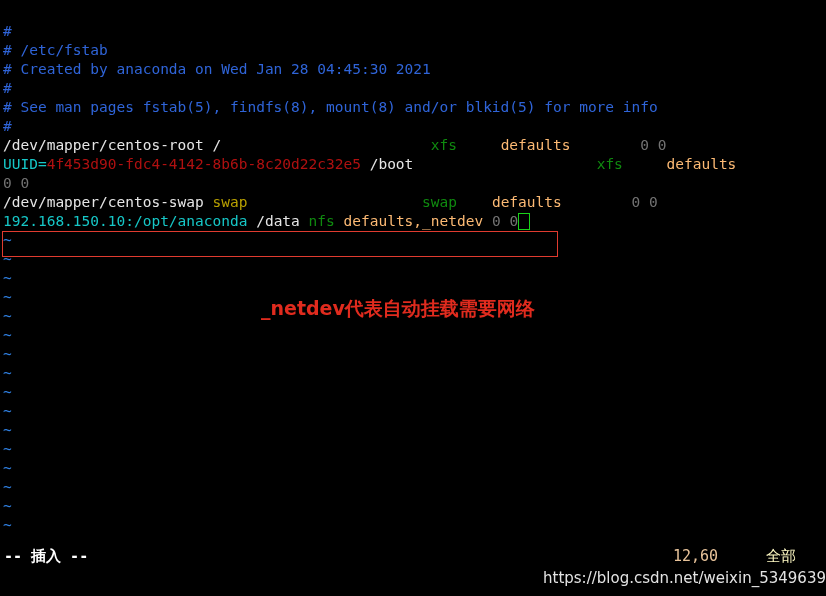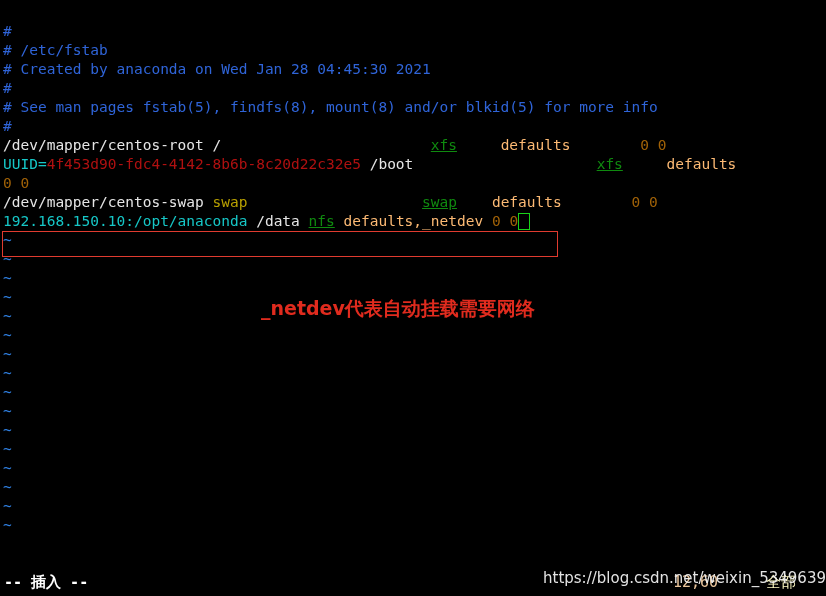--- a/index.html
+++ b/index.html
@@ -29,23 +29,23 @@
     white-space:pre;
     font-family:"DejaVu Sans Mono", "Liberation Mono", monospace;
     letter-spacing:0px;
   }
 
   
   .cmt      { color:#2f64d8; }
   .path     { color:#e6e6e6; }
   .uuidkey  { color:#16c7c7; }
   .uuidval  { color:#b01010; }
-  .fstype   { color:#0f8a0f;text-decoration:underline; }
+  .fstype   { color:#0f8a0f; }
   .opts     { color:#fdba74; }
-  .dump     { color:#a16207; }
+  .dump     { color:#737373; }
   .mountpt  { color:#b8a000; }
   .ipaddr   { color:#16c7c7; }
   .tilde    { color:#2f7fe0; }
 
   .cursor {
     display:inline-block;
     width:12px; height:17px;
     border:1.6px solid #19d219;
     vertical-align:-4px;
     background:transparent;
@@ -66,21 +66,21 @@
     color:#e02b1e;
     font-family:"DejaVu Sans", "Liberation Sans", sans-serif;
     font-size:19px;
     font-weight:bold;
     white-space:nowrap;
   }
 
   
   #statusbar {
     position:absolute;
-    left:0; top:573px;
+    left:0; top:547px;
     width:826px; height:22px;
   }
   #mode-indicator {
     position:absolute;
     left:4px; top:0;
     color:#ffffff;
     font-weight:bold;
     font-family:"DejaVu Sans Mono", "Liberation Mono", monospace;
     font-size:15px;
     white-space:pre;

